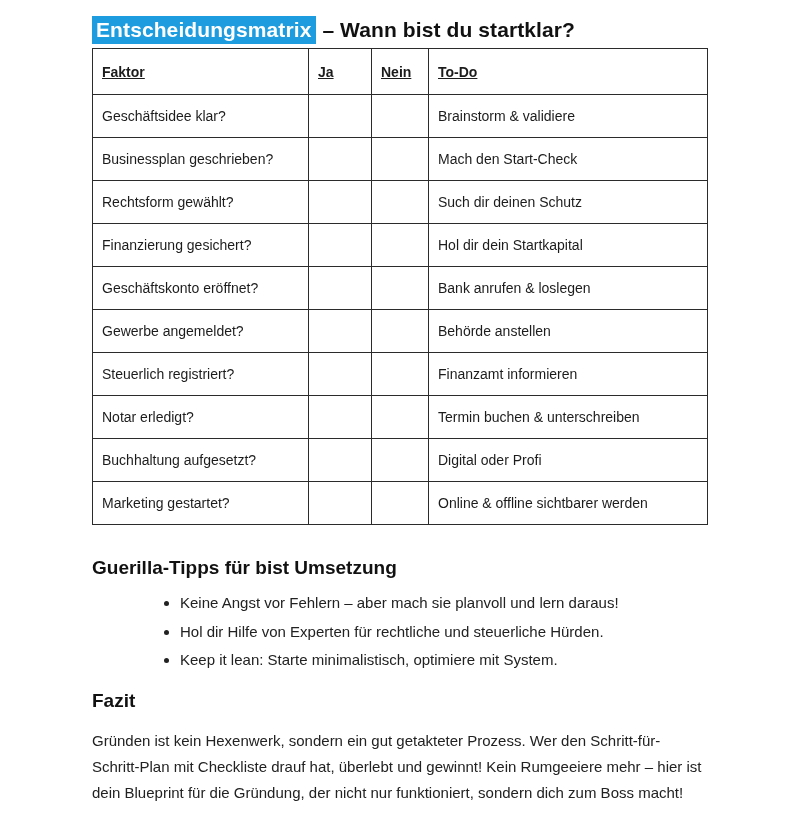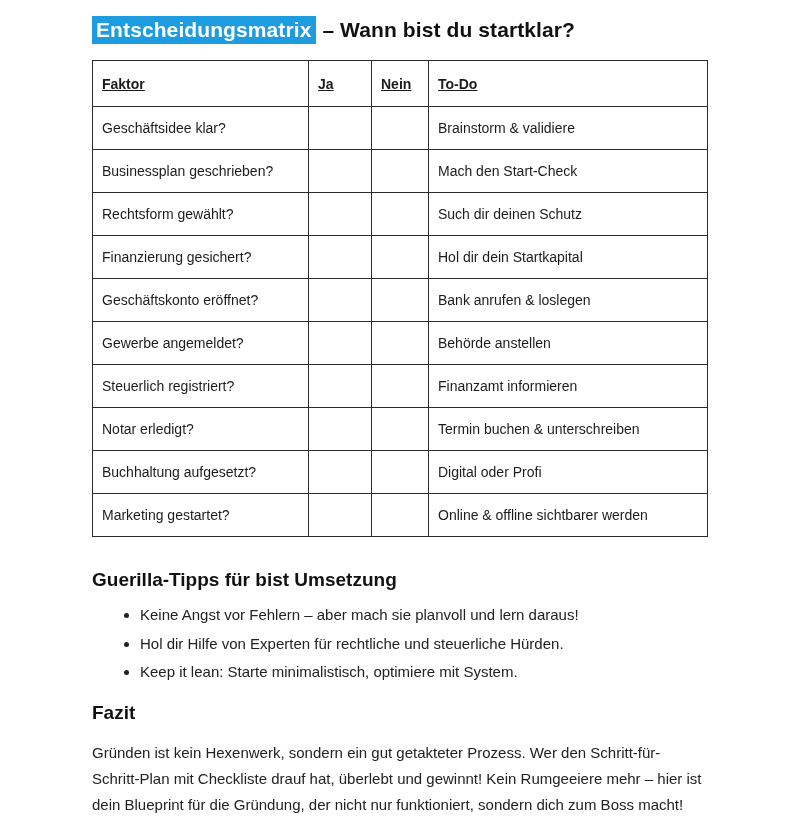--- a/index.html
+++ b/index.html
@@ -10,21 +10,21 @@
     font-family: "Liberation Sans", sans-serif;
     color: #1c1c1c;
   }
   .page {
     padding: 18px 97px 24px 92px;
   }
   h1.doc-title {
     font-size: 21px;
     font-weight: 700;
     color: #111;
-    margin-bottom: 18px;
+    margin-bottom: 6px;
     letter-spacing: 0.1px;
   }
   .hl {
     padding: 2px 5px 3px 4px;
   }
   table.matrix {
     border-collapse: collapse;
     width: 615px;
     table-layout: fixed;
     font-size: 14px;
@@ -62,20 +62,21 @@
   }
   ul.tips-list {
     list-style: disc outside;
     padding-left: 48px;
     font-size: 15px;
     color: #222;
   }
   ul.tips-list li {
     margin-bottom: 9px;
     line-height: 1.3;
+    margin-left: 40px;
   }
   p.body-text {
     font-size: 15px;
     line-height: 26px;
     color: #222;
     max-width: 622px;
     margin-top: 16px;
   }
   h2.fazit-heading {
     margin-top: 20px;

